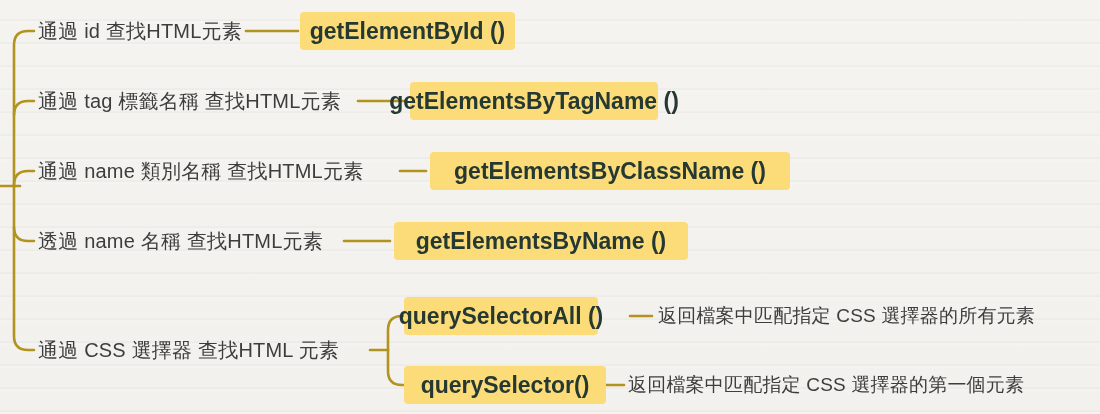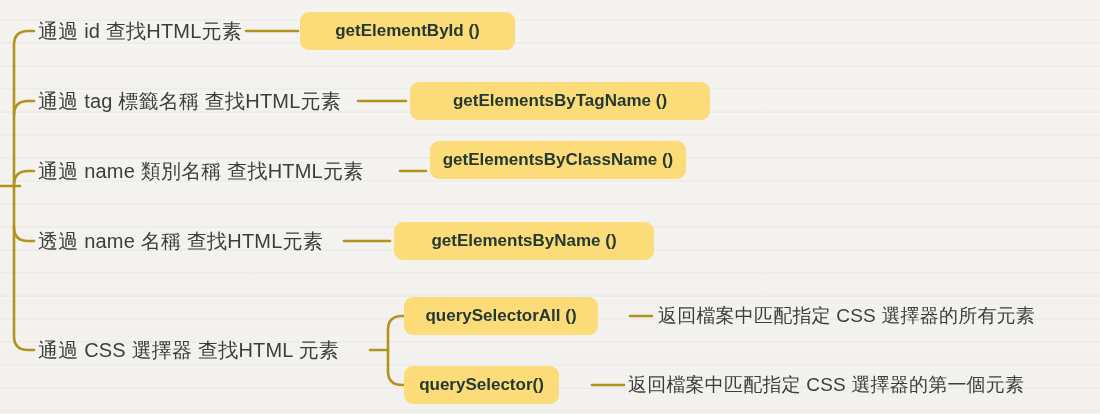--- a/index.html
+++ b/index.html
@@ -17,23 +17,23 @@
       linear-gradient(180deg,#f4f3f0,#f2f1ee);
   }
   .wires{position:absolute;left:0;top:0;width:1100px;height:414px;}
   .label{
     position:absolute;transform:translateY(-50%);
     font-size:20px;color:#3d3d3d;white-space:nowrap;
     letter-spacing:0.2px;
   }
   .topic{
     position:absolute;transform:translateY(-50%);
-    height:38px;border-radius:9px;background:#fbdc79;
+    height:38px;border-radius:4px;background:#fbdc79;
     display:flex;align-items:center;justify-content:center;
-    font-size:17px;font-weight:700;color:#253832;white-space:nowrap;
+    font-size:23px;font-weight:700;color:#253832;white-space:nowrap;
   }
   .desc{
     position:absolute;transform:translateY(-50%);
     font-size:19px;color:#3d3d3d;white-space:nowrap;
     letter-spacing:0.2px;
   }
 </style>
 </head>
 <body>
 
@@ -68,22 +68,22 @@
     </g>
   </svg>
 
   <div class="label" style="left:38px;top:101px">通過 tag 標籤名稱 查找HTML元素</div>
   <div class="label" style="left:38px;top:31px">通過 id 查找HTML元素</div>
   <div class="label" style="left:38px;top:171px">通過 name 類別名稱 查找HTML元素</div>
   <div class="label" style="left:38px;top:350px">通過 CSS 選擇器 查找HTML 元素</div>
   <div class="label" style="left:38px;top:241px">透過 name 名稱 查找HTML元素</div>
 
   <div class="topic" style="left:300px;top:31px;width:215px">getElementById ()</div>
-  <div class="topic" style="left:410px;top:101px;width:300px">getElementsByTagName ()</div>
-  <div class="topic" style="left:430px;top:160px;width:256px">getElementsByClassName ()</div>
-  <div class="topic" style="left:394px;top:241px;width:260px">getElementsByName ()</div>
+  <div class="topic" style="left:410px;top:101px;width:248px">getElementsByTagName ()</div>
+  <div class="topic" style="left:430px;top:171px;width:360px">getElementsByClassName ()</div>
+  <div class="topic" style="left:394px;top:241px;width:294px">getElementsByName ()</div>
   <div class="topic" style="left:404px;top:316px;width:194px">querySelectorAll ()</div>
-  <div class="topic" style="left:404px;top:385px;width:155px">querySelector()</div>
+  <div class="topic" style="left:404px;top:385px;width:202px">querySelector()</div>
 
   <div class="desc" style="left:658px;top:316px">返回檔案中匹配指定 CSS 選擇器的所有元素</div>
   <div class="desc" style="left:628px;top:385px">返回檔案中匹配指定 CSS 選擇器的第一個元素</div>
 
 </div>
 
 </body></html>

